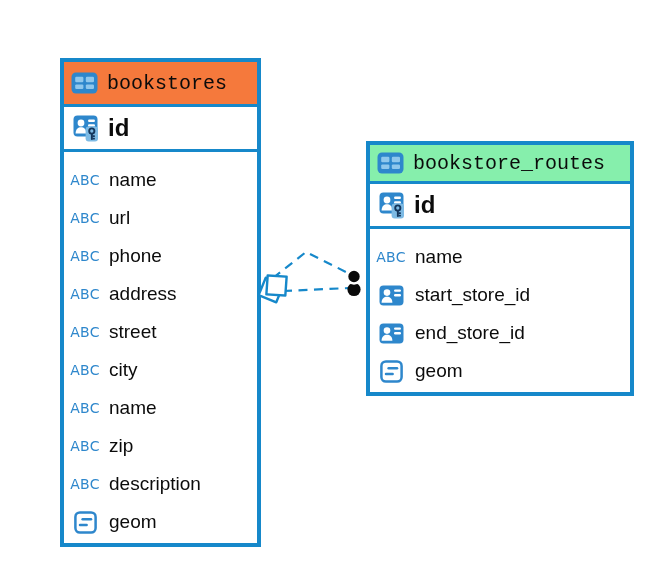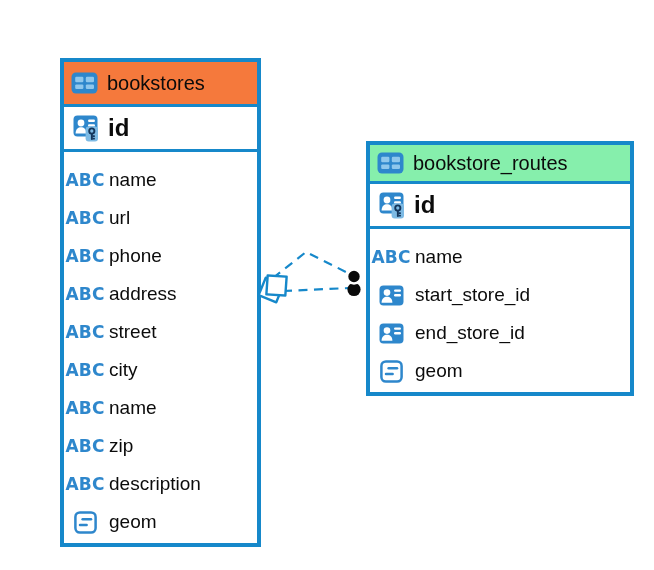--- a/index.html
+++ b/index.html
@@ -12,29 +12,29 @@
   .canvas{position:relative;width:654px;height:570px;background:#ffffff;overflow:hidden;}
 
   .er-table{position:absolute;background:#fff;border:4px solid var(--blue);box-sizing:border-box;}
   .t0{left:60px;top:58px;width:201px;}
   .t1{left:366px;top:141px;width:268px;}
 
   .thead{display:flex;align-items:center;gap:9px;padding:0 4px 0 7px;
          border-bottom:3px solid var(--blue);font-size:20px;color:var(--text);}
   .t0 .thead{height:42px;}
   .t1 .thead{height:36px;}
-  .ttitle{white-space:nowrap;}
+  .ttitle{white-space:nowrap;font-family:Liberation Mono, monospace;}
 
   .keyrow{height:42px;border-bottom:3px solid var(--blue);display:flex;align-items:center;
           padding-left:7px;font-weight:700;font-size:24px;color:var(--text);}
   .fields{padding:9px 0 2px 0;}
   .frow{height:38px;display:flex;align-items:center;padding-left:6px;font-size:19px;color:var(--text);}
   .icon-box{width:30px;min-width:30px;display:flex;justify-content:center;align-items:center;margin-right:9px;}
   .keyrow .icon-box{margin-right:7px;}
-  .abc{font-family:"DejaVu Sans",sans-serif;font-size:17px;font-weight:700;
+  .abc{font-family:"DejaVu Sans",sans-serif;font-size:14px;font-weight:400;
        color:var(--iconblue);letter-spacing:0.2px;line-height:1;}
   .colname{white-space:nowrap;}
 
   .overlay{position:absolute;left:0;top:0;pointer-events:none;}
 </style>
 </head>
 <body>
 
 <div class="canvas">
 

